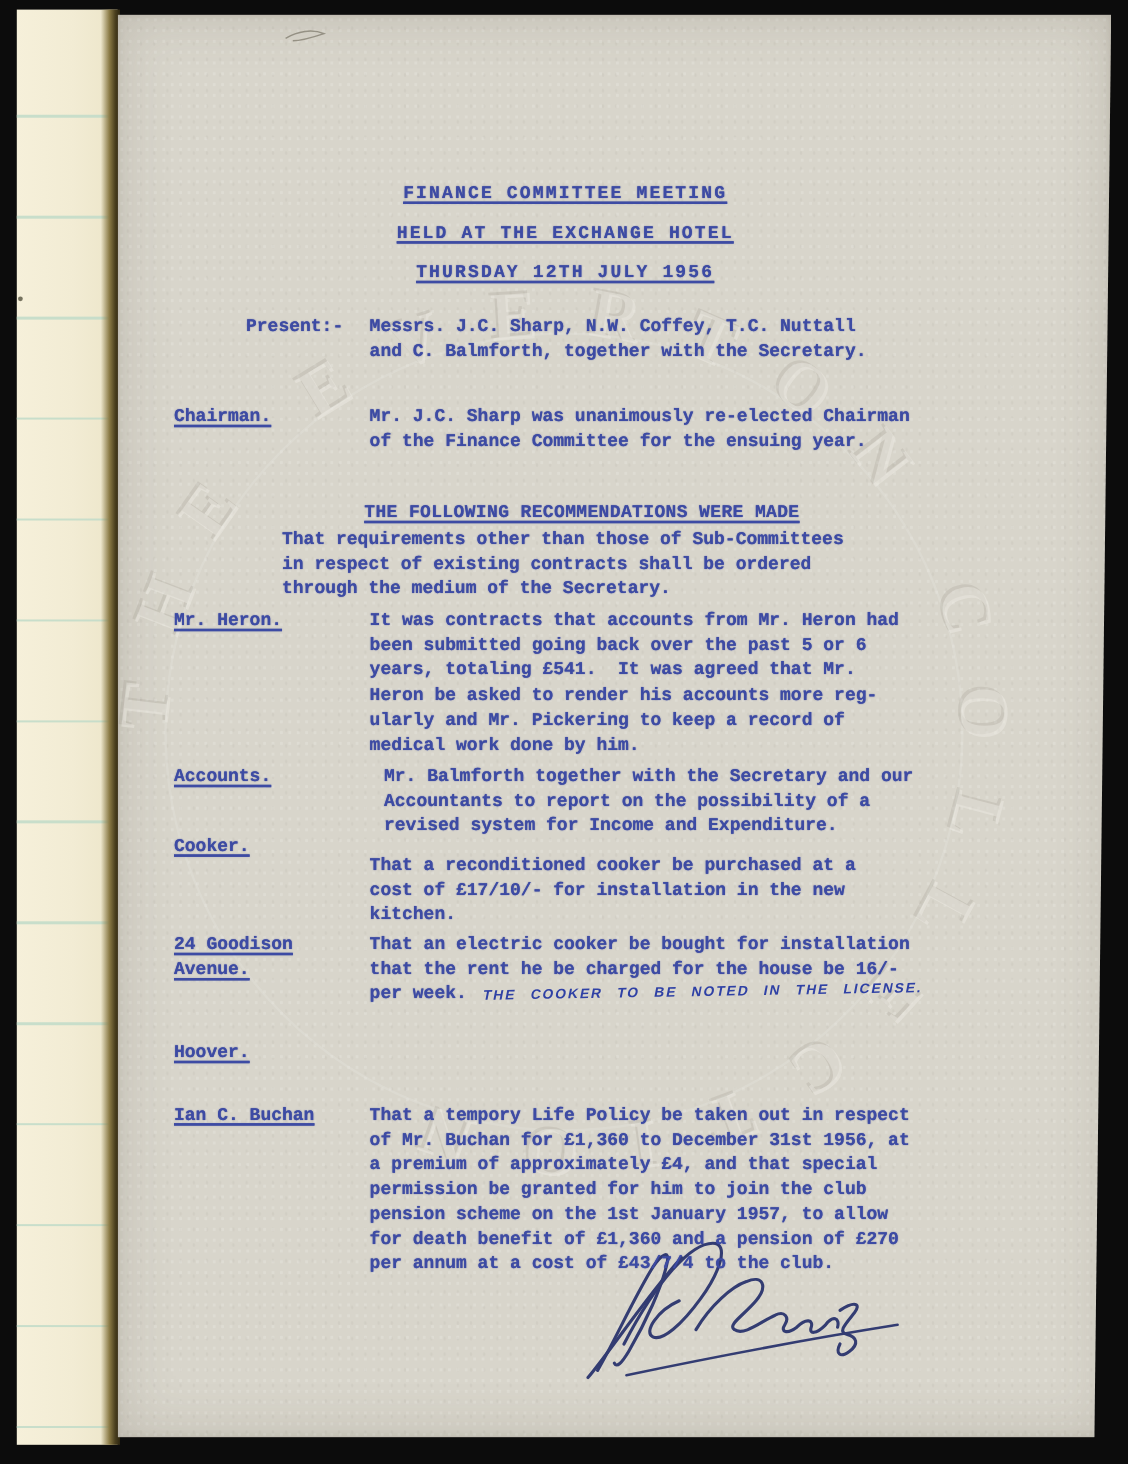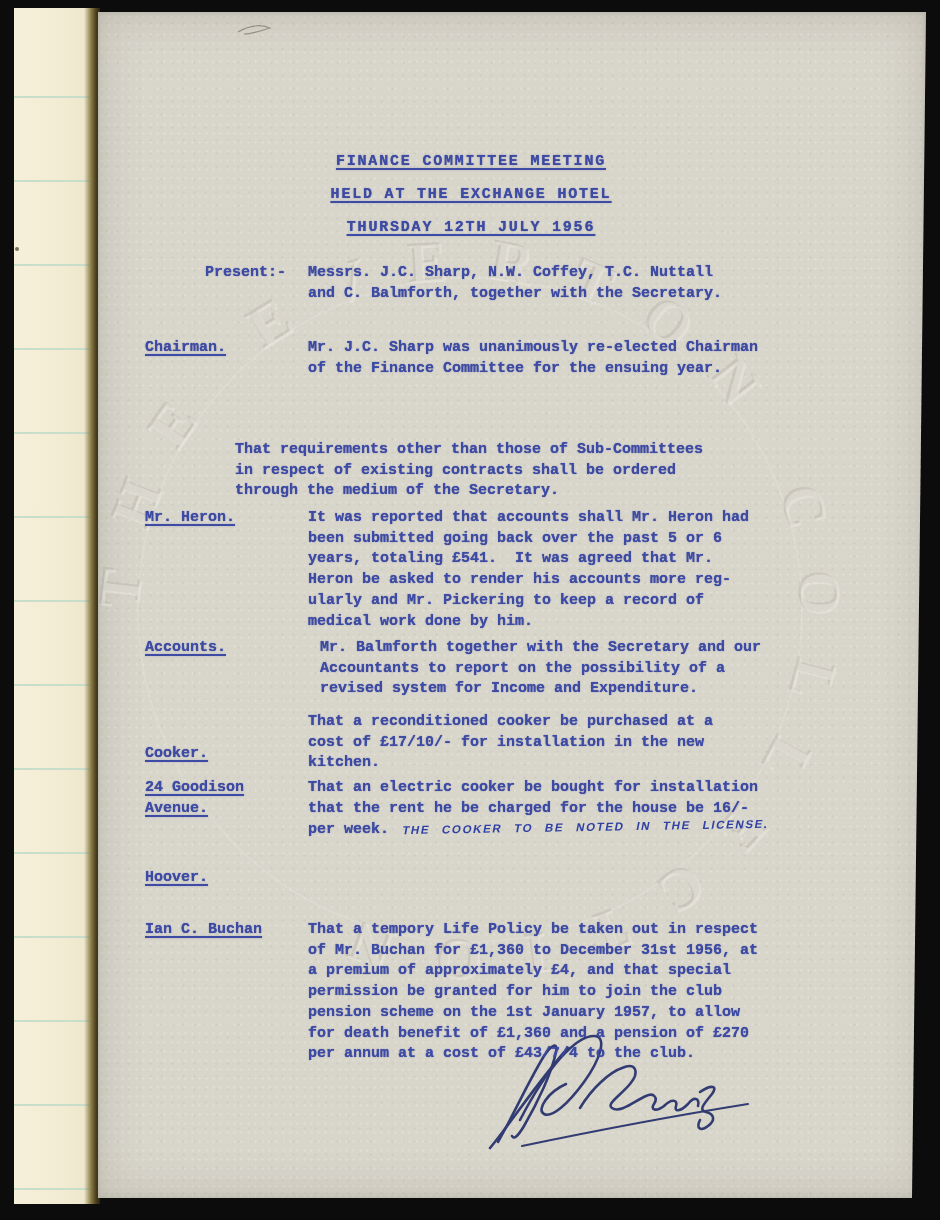--- a/index.html
+++ b/index.html
@@ -88,49 +88,52 @@
     </div>
 
     <div class="abs ink" style="left:47px;top:326px">
       <span class="u ln">Chairman.</span>
     </div>
     <div class="abs ink" style="left:210px;top:326px">
       <div class="ln">Mr. J.C. Sharp was unanimously re-elected Chairman</div>
       <div class="ln">of the Finance Committee for the ensuing year.</div>
     </div>
 
+    <div class="abs ink heading">
+      <span class="u">THE FOLLOWING RECOMMENDATIONS WERE MADE</span>
+    </div>
 
     <div class="abs ink" style="left:137px;top:428px">
       <div class="ln">That requirements other than those of Sub-Committees</div>
       <div class="ln">in respect of existing contracts shall be ordered</div>
       <div class="ln">through the medium of the Secretary.</div>
     </div>
 
     <div class="abs ink" style="left:47px;top:496px">
       <span class="u ln">Mr. Heron.</span>
     </div>
     <div class="abs ink" style="left:210px;top:496px">
-      <div class="ln">It was reported that accounts shall Mr. Heron had</div>
+      <div class="ln">It was contracts that accounts from Mr. Heron had</div>
       <div class="ln">been submitted going back over the past 5 or 6</div>
       <div class="ln">years, totaling £541.  It was agreed that Mr.</div>
       <div class="ln">Heron be asked to render his accounts more reg-</div>
       <div class="ln">ularly and Mr. Pickering to keep a record of</div>
       <div class="ln">medical work done by him.</div>
     </div>
 
     <div class="abs ink" style="left:47px;top:626px">
       <span class="u ln">Accounts.</span>
     </div>
     <div class="abs ink" style="left:222px;top:626px">
       <div class="ln">Mr. Balmforth together with the Secretary and our</div>
       <div class="ln">Accountants to report on the possibility of a</div>
       <div class="ln">revised system for Income and Expenditure.</div>
     </div>
 
-    <div class="abs ink" style="left:47px;top:732px">
+    <div class="abs ink" style="left:47px;top:684px">
       <span class="u ln">Cooker.</span>
     </div>
     <div class="abs ink" style="left:210px;top:700px">
       <div class="ln">That a reconditioned cooker be purchased at a</div>
       <div class="ln">cost of £17/10/- for installation in the new</div>
       <div class="ln">kitchen.</div>
     </div>
 
     <div class="abs ink" style="left:47px;top:766px">
       <div class="ln"><span class="u">24 Goodison</span></div>

